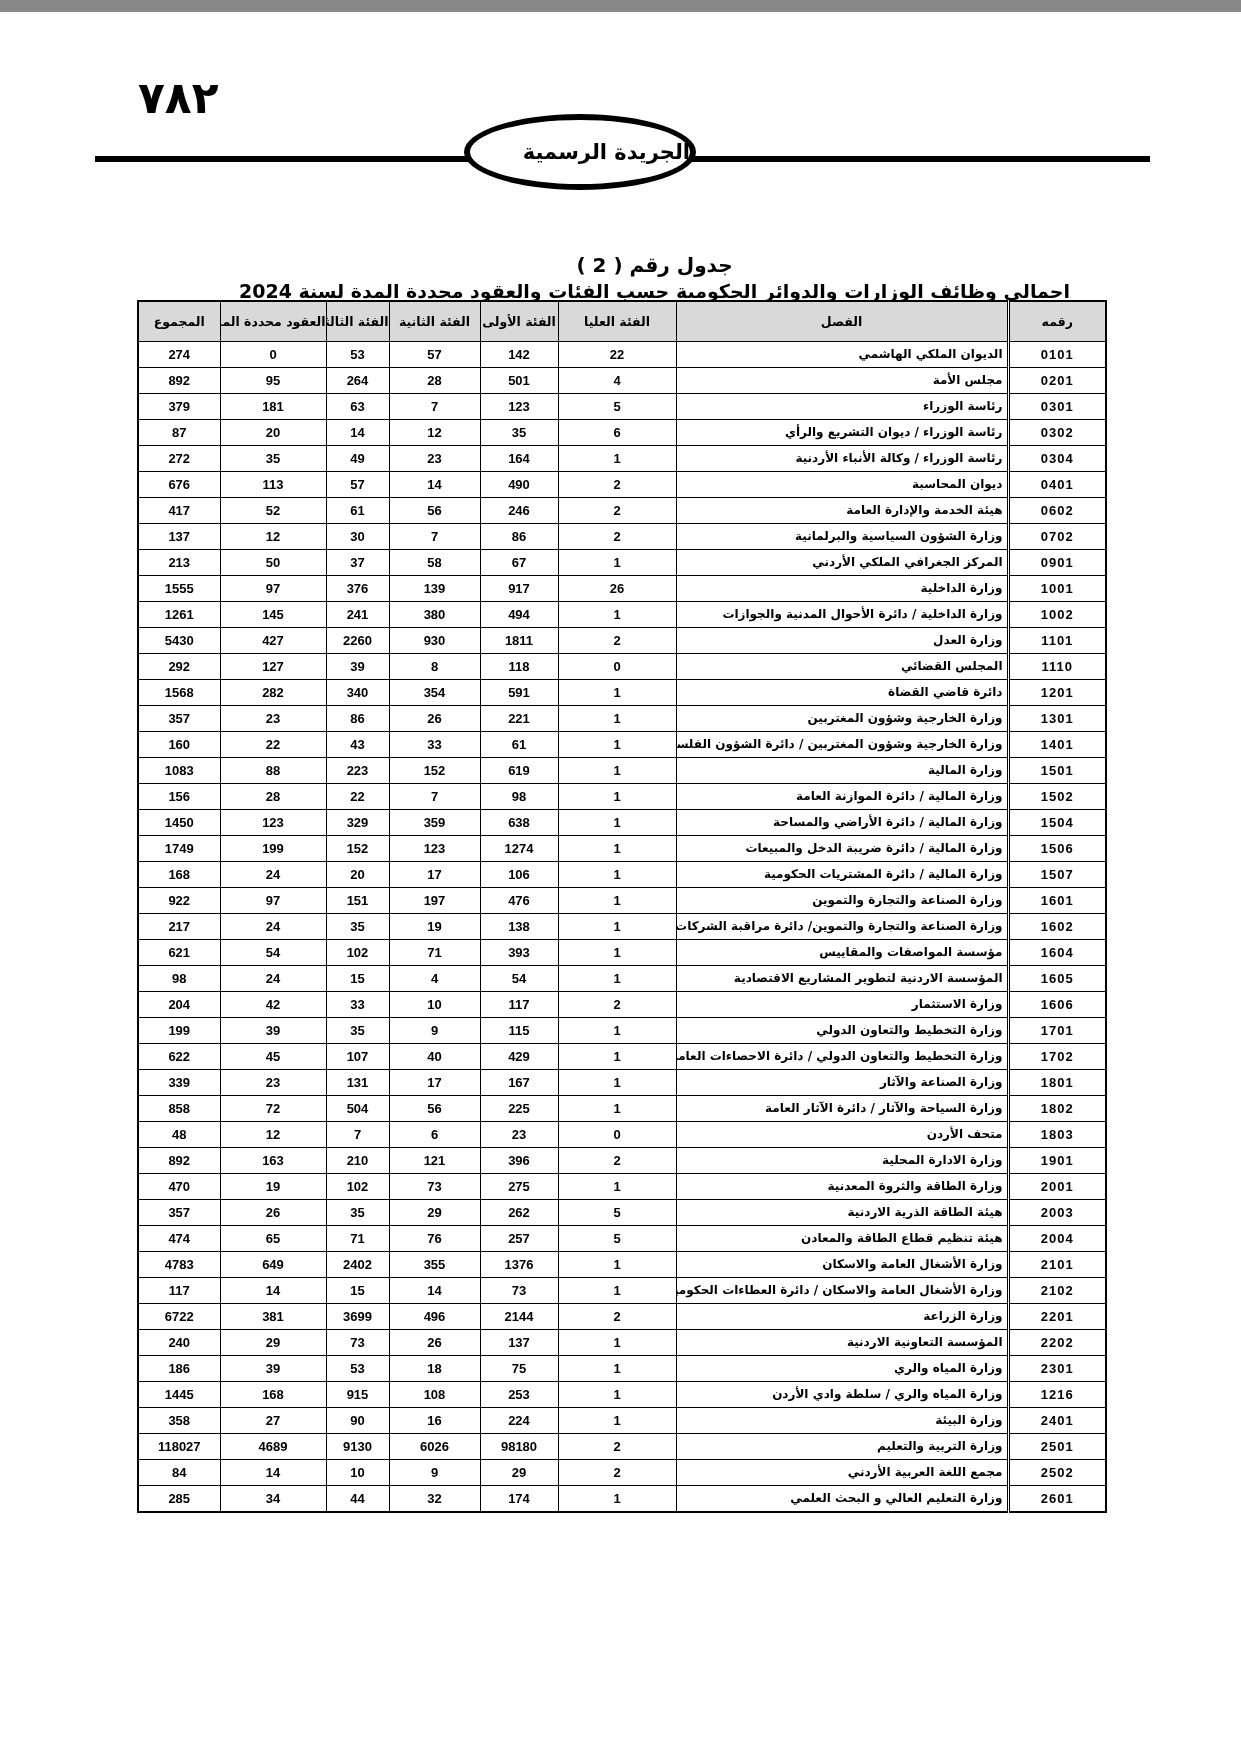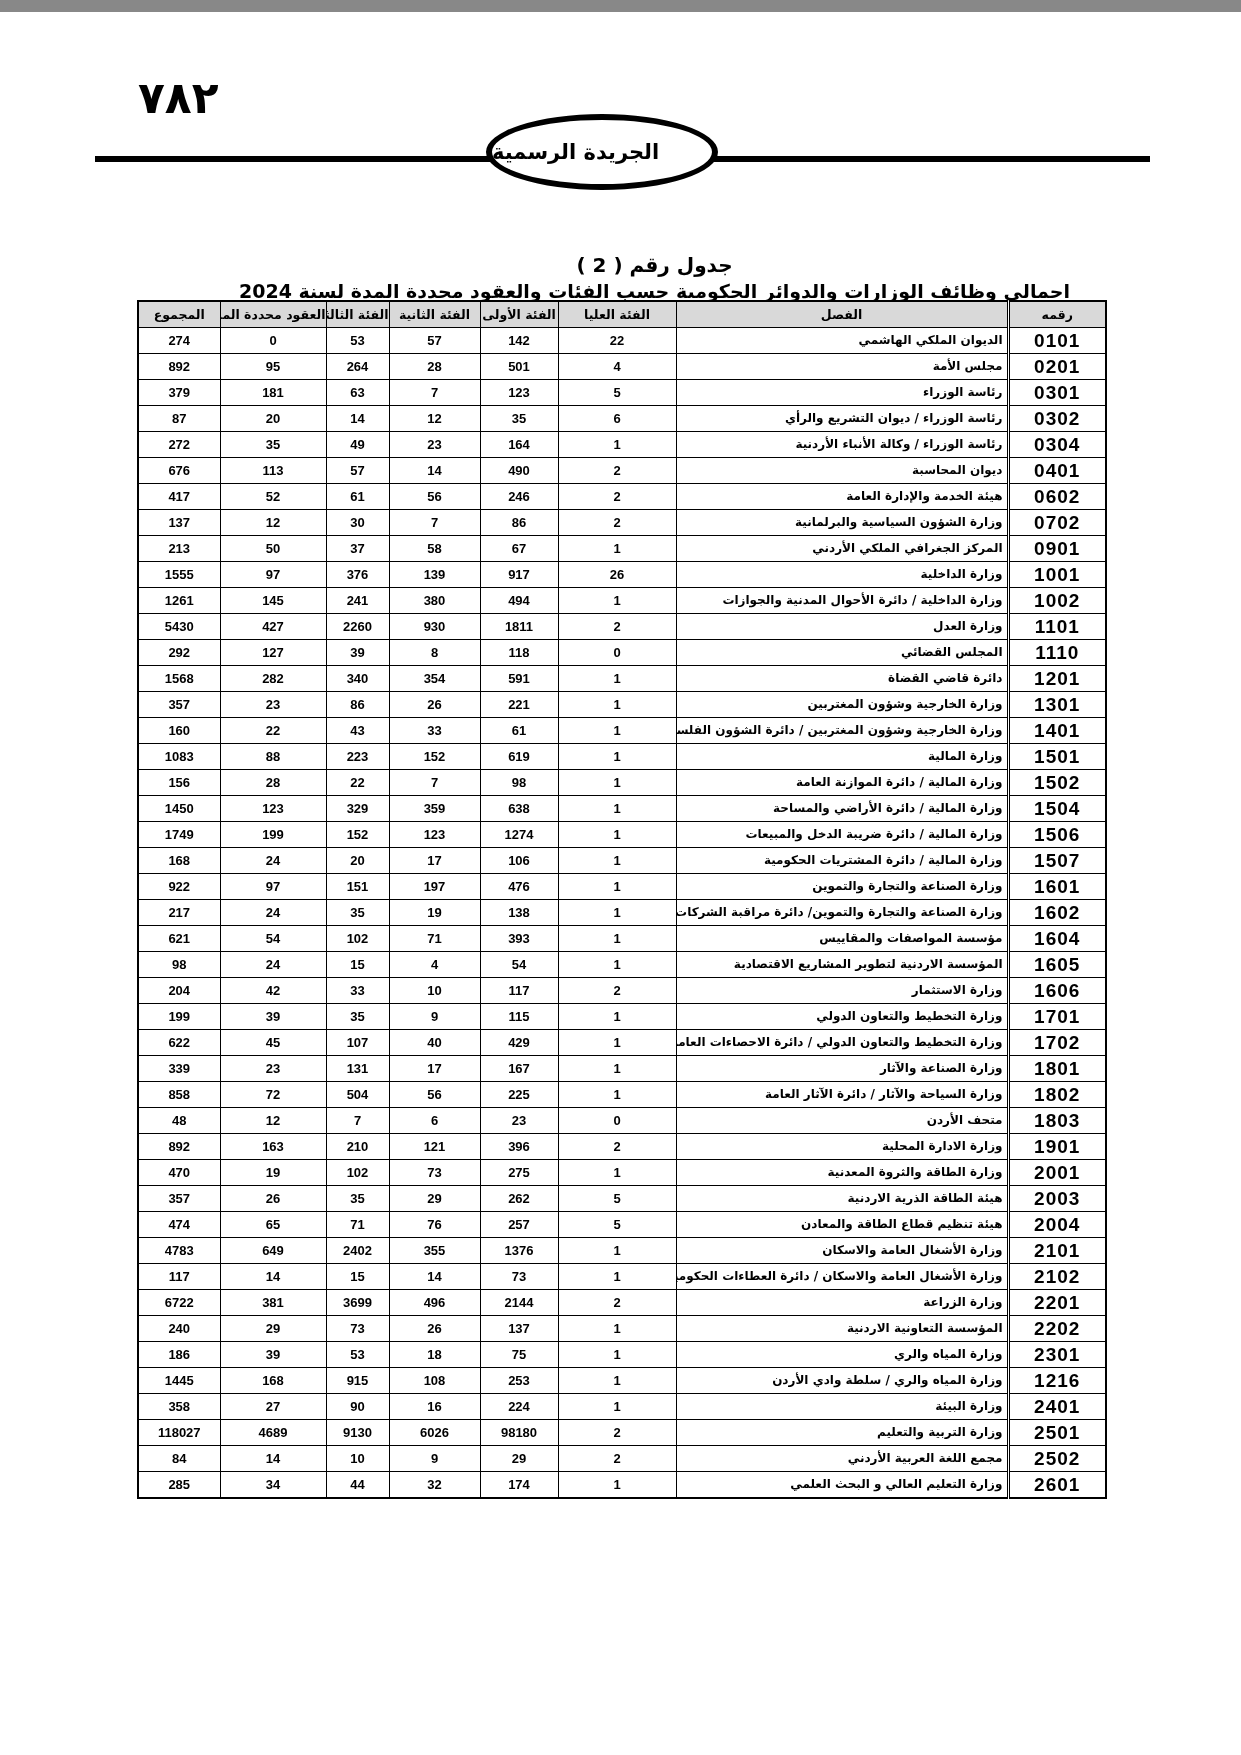--- a/index.html
+++ b/index.html
@@ -24,26 +24,26 @@
     position:absolute;left:138px;top:60px;
     font-size:44px;letter-spacing:10px;
     direction:ltr;
   }
   .rule{
     position:absolute;top:144px;left:95px;
     width:1055px;height:6px;
     background:var(--border-color,#000);
   }
   .gazette-oval{
-    position:absolute;left:486px;top:102px;
+    position:absolute;left:464px;top:102px;
     width:232px;height:76px;
     border:6px solid var(--border-color,#000);
     border-radius:50%;
     background:var(--page-bg,#fff);
-    display:flex;align-items:center;justify-content:flex-end;
+    display:flex;align-items:center;justify-content:flex-start;
     z-index:2;
   }
   .gazette-oval span{font-size:21px;white-space:nowrap;}
   .titles{
     position:absolute;top:240px;left:34px;width:1241px;
     text-align:center;direction:rtl;
   }
   .title-1{font-size:20px;line-height:26px;}
   .title-2{font-size:19px;line-height:27px;}
   table.jobs{
@@ -54,35 +54,35 @@
     border:2px solid var(--border-color,#000);
   }
   table.jobs th,table.jobs td{
     border:1px solid var(--border-color,#000);
     overflow:hidden;white-space:nowrap;
     font-weight:bold;
     padding:0;
   }
   table.jobs th{
     background:var(--header-bg,#d9d9d9);
-    height:26px;font-size:12.5px;text-align:center;
+    height:40px;font-size:12.5px;text-align:center;
     font-family:"DejaVu Sans",sans-serif;
   }
   table.jobs td{
     height:25px;line-height:25px;
     font-size:13px;text-align:center;
     font-family:"Liberation Sans","DejaVu Sans",sans-serif;
   }
   table.jobs td.name{
     text-align:right;padding-right:4px;padding-left:10px;
     font-size:12px;
     font-family:"DejaVu Sans",sans-serif;
   }
   table.jobs td.code{
-    font-size:19px;
+    font-size:13px;
     letter-spacing:1px;
   }
   
   table.jobs th:first-child,table.jobs td:first-child{
     border-left:3px double var(--border-color,#000);
   }
 </style>
 </head>
 <body>
 

